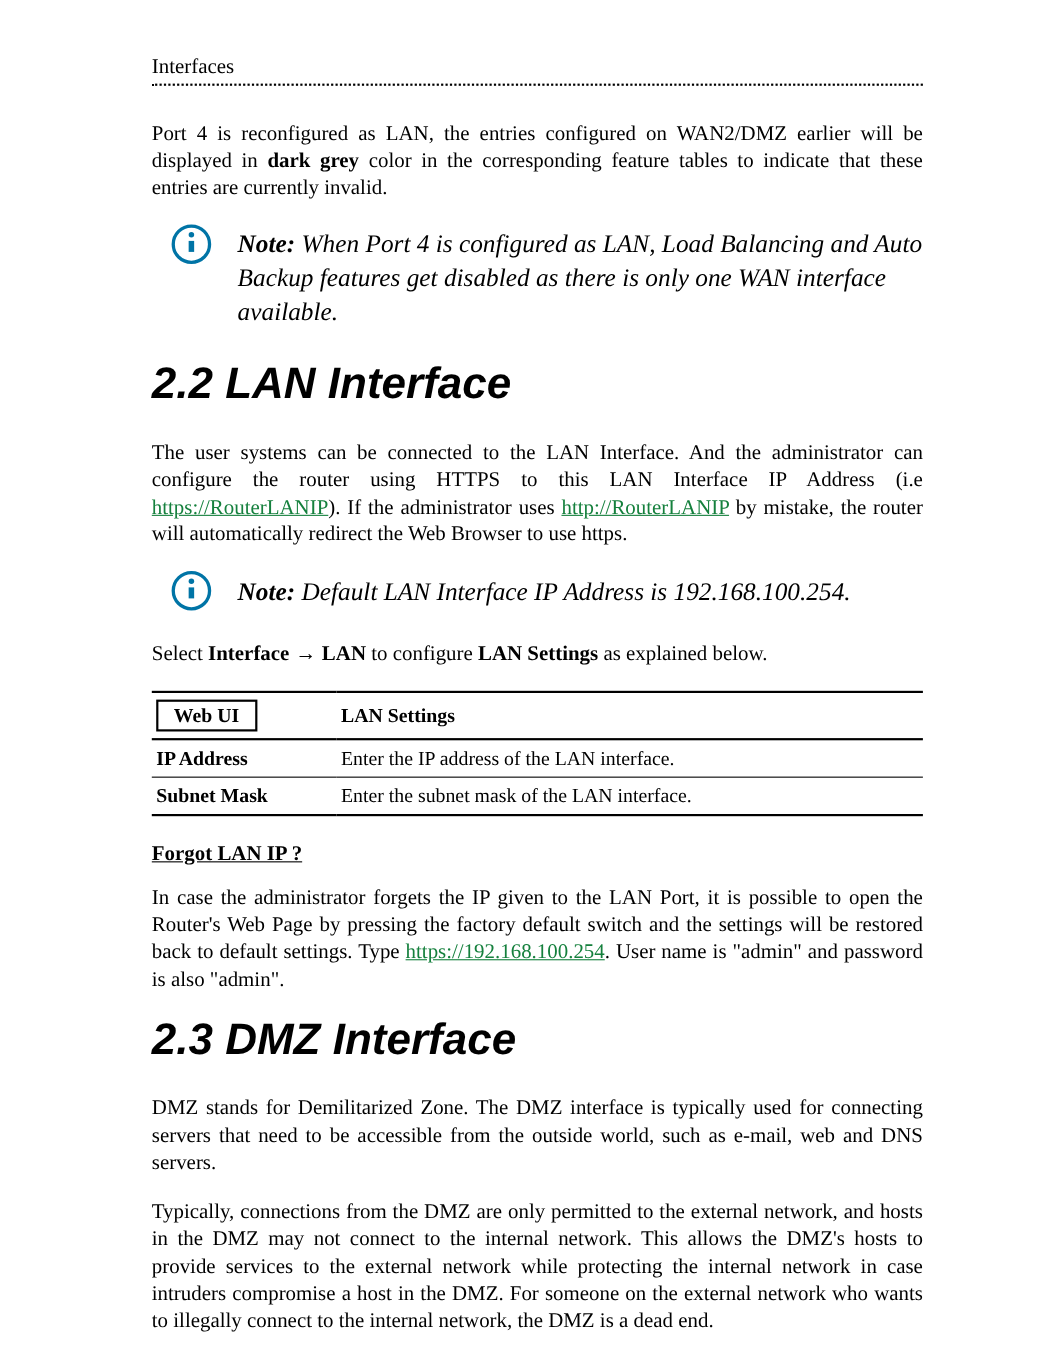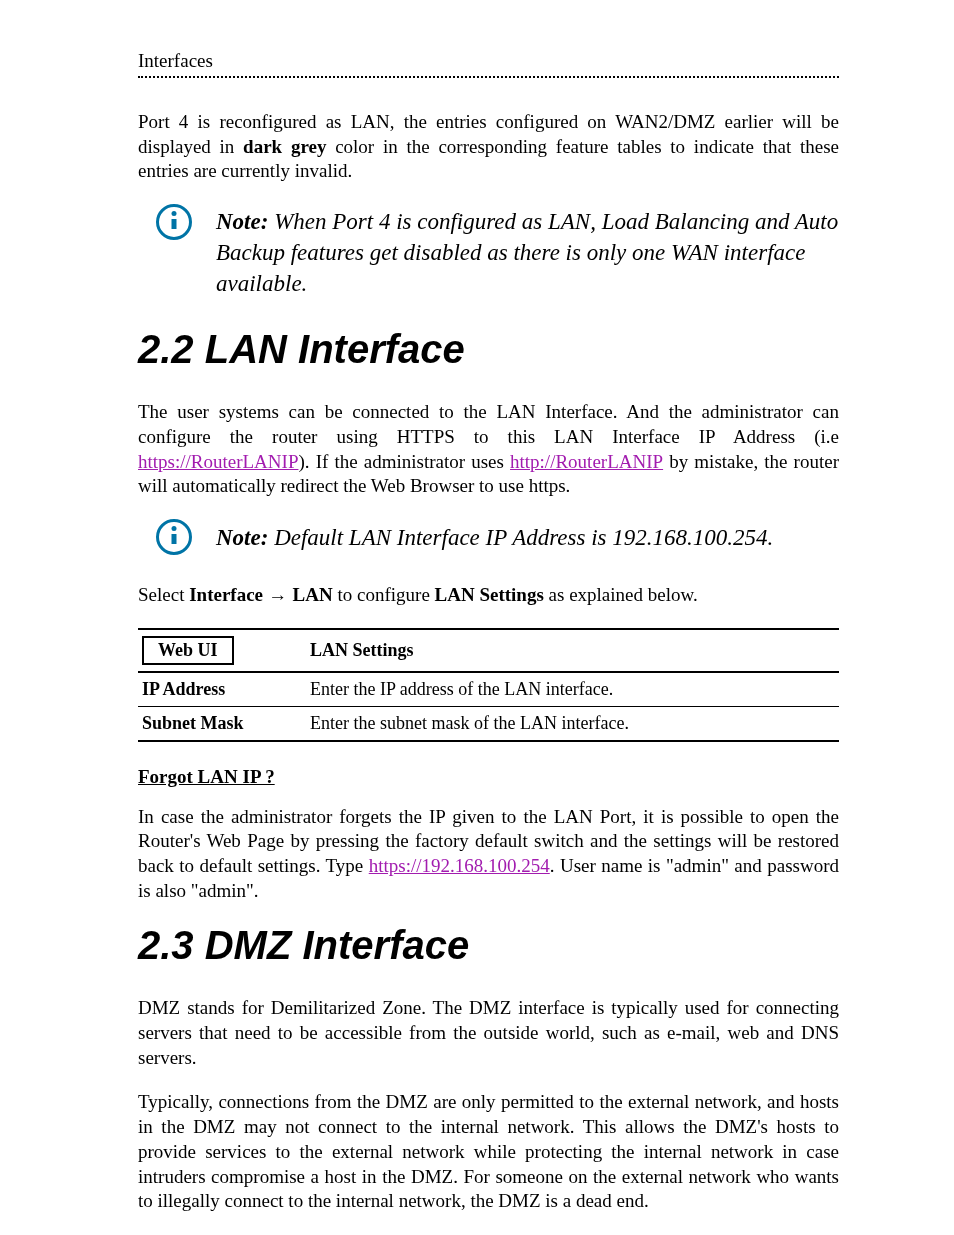--- a/index.html
+++ b/index.html
@@ -72,23 +72,22 @@
   }
   .note-body .lbl { font-weight: bold; }
   h1.section {
     font-family: Liberation Sans, sans-serif;
     font-style: italic;
     font-weight: bold;
     font-size: 40px;
     margin: 8px 0 28px 0;
   }
   a.doclink {
-    color: #a21caf;
+    color: #15803d;
     text-decoration: underline;
-    font-family: Liberation Serif, serif;
   }
   .arrow { font-family: Arial, sans-serif; }
   .tbl {
     width: 100%;
     border-collapse: collapse;
     margin: 2px 0 24px 0;
   }
   .tbl th, .tbl td {
     text-align: left;
     font-size: 18px;

